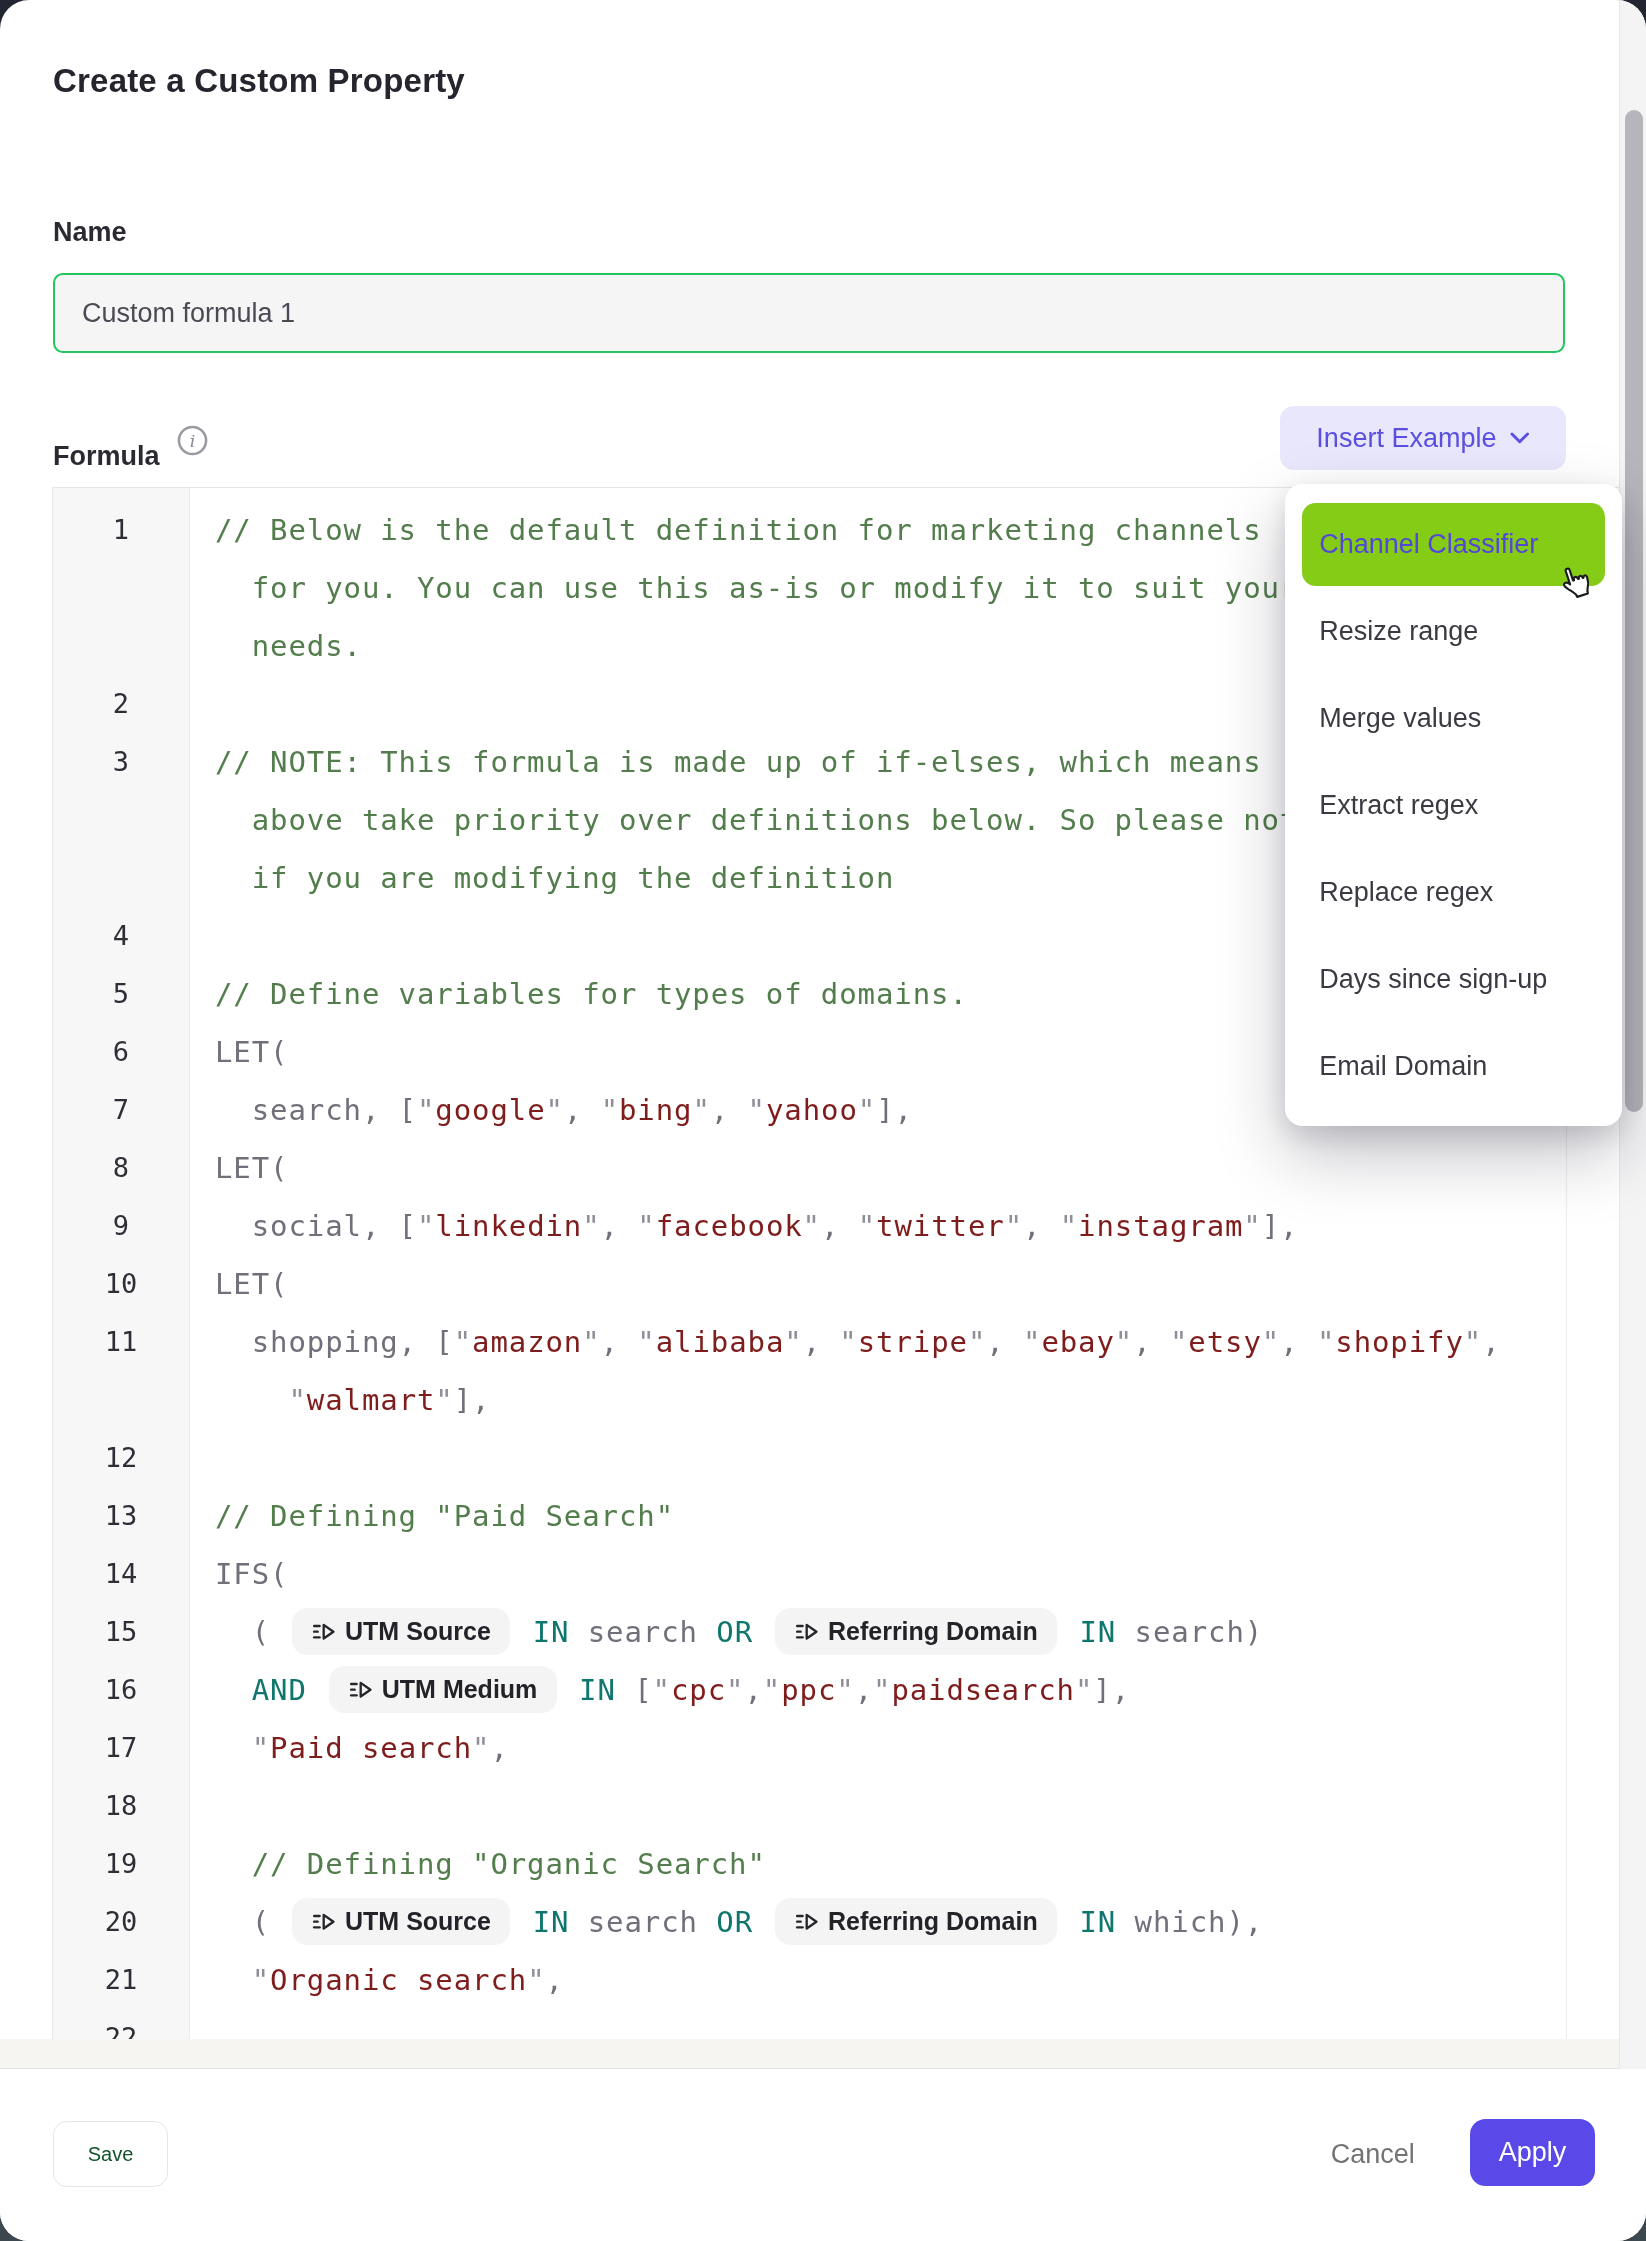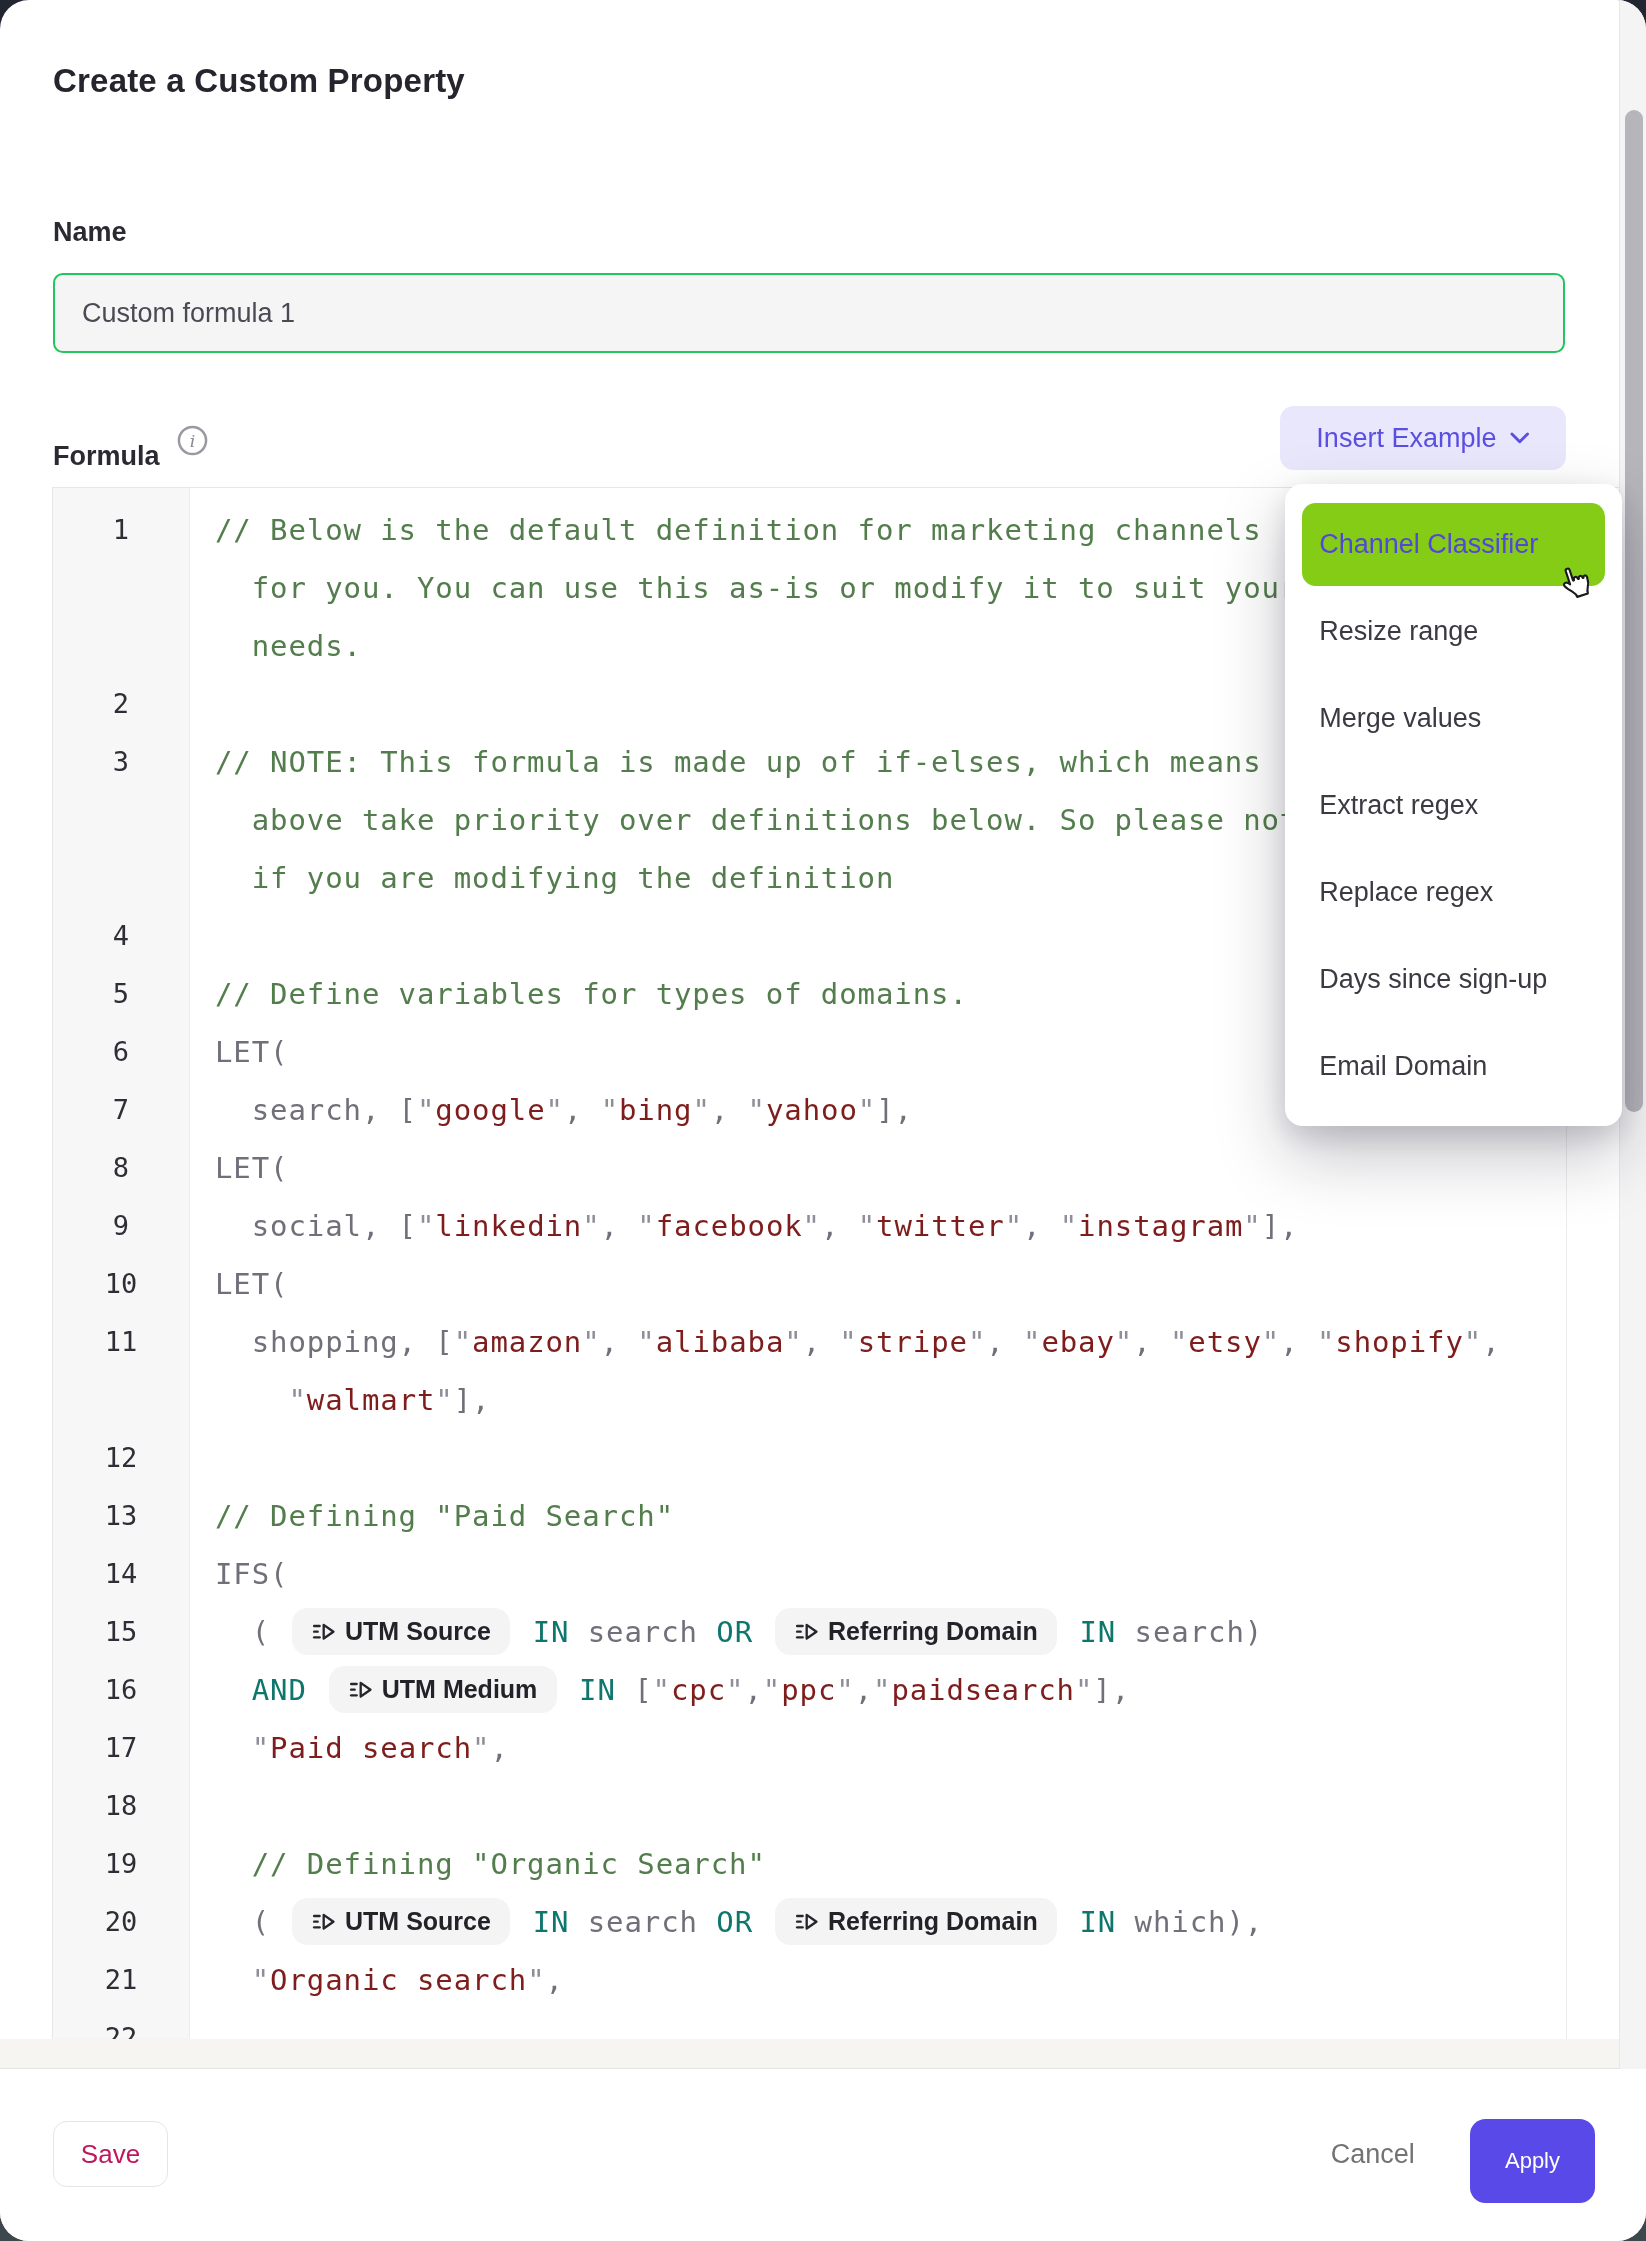--- a/index.html
+++ b/index.html
@@ -52,25 +52,25 @@
       font-size:27px;color:#3b3a43;}
   .mi.active .mi-inner{background:#84cc16;color:#5347d8;}
 
   .cursor-hand{position:absolute;left:1556px;top:564px;z-index:60;}
 
   
   .bottom-band{position:absolute;left:0;top:2039px;width:100%;height:29px;background:#f6f5f2;border-bottom:1px solid #e5e4e6;}
   .footer{position:absolute;left:0;top:2069px;width:100%;height:172px;background:#ffffff;}
   .save-btn{position:absolute;left:53px;top:2121px;width:115px;height:66px;background:#ffffff;
       border:1.5px solid #e5e5e7;border-radius:13.7px;font-family:"Liberation Sans",sans-serif;
-      font-size:26px;color:#be185d;cursor:pointer;}
+      font-size:20px;color:#14532d;cursor:pointer;}
   .cancel-btn{position:absolute;left:1319px;top:2121px;height:66px;background:none;border:none;
       font-family:"Liberation Sans",sans-serif;font-size:27px;color:#737373;cursor:pointer;padding:0 11.7px;}
-  .apply-btn{position:absolute;left:1470px;top:2119px;width:125px;height:84px;background:#5849e8;border:none;
-      border-radius:15.6px;font-family:"Liberation Sans",sans-serif;font-size:22px;font-weight:500;color:#ffffff;cursor:pointer;}
+  .apply-btn{position:absolute;left:1470px;top:2119px;width:125px;height:67px;background:#5849e8;border:none;
+      border-radius:15.6px;font-family:"Liberation Sans",sans-serif;font-size:27px;font-weight:500;color:#ffffff;cursor:pointer;}
 </style>
 </head>
 <body>
 
 <div class="modal">
 
   <div class="dialog-title">Create a Custom Property</div>
 
   <div class="field-label" style="top:217px;">Name</div>
   <input class="name-input" type="text" value="Custom formula 1" style="">

